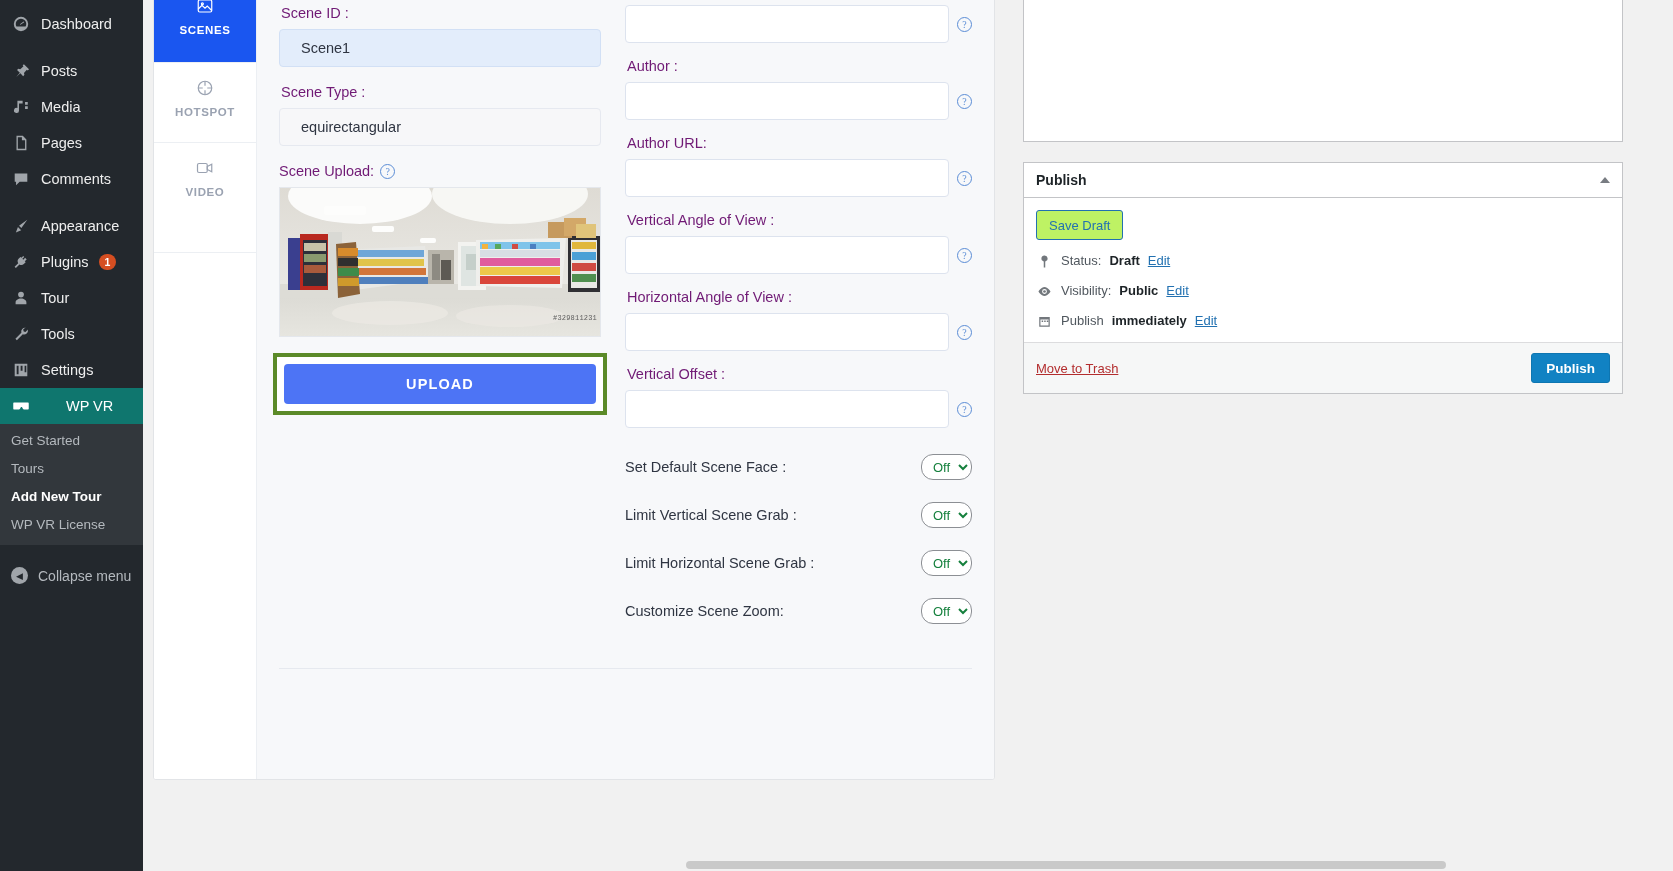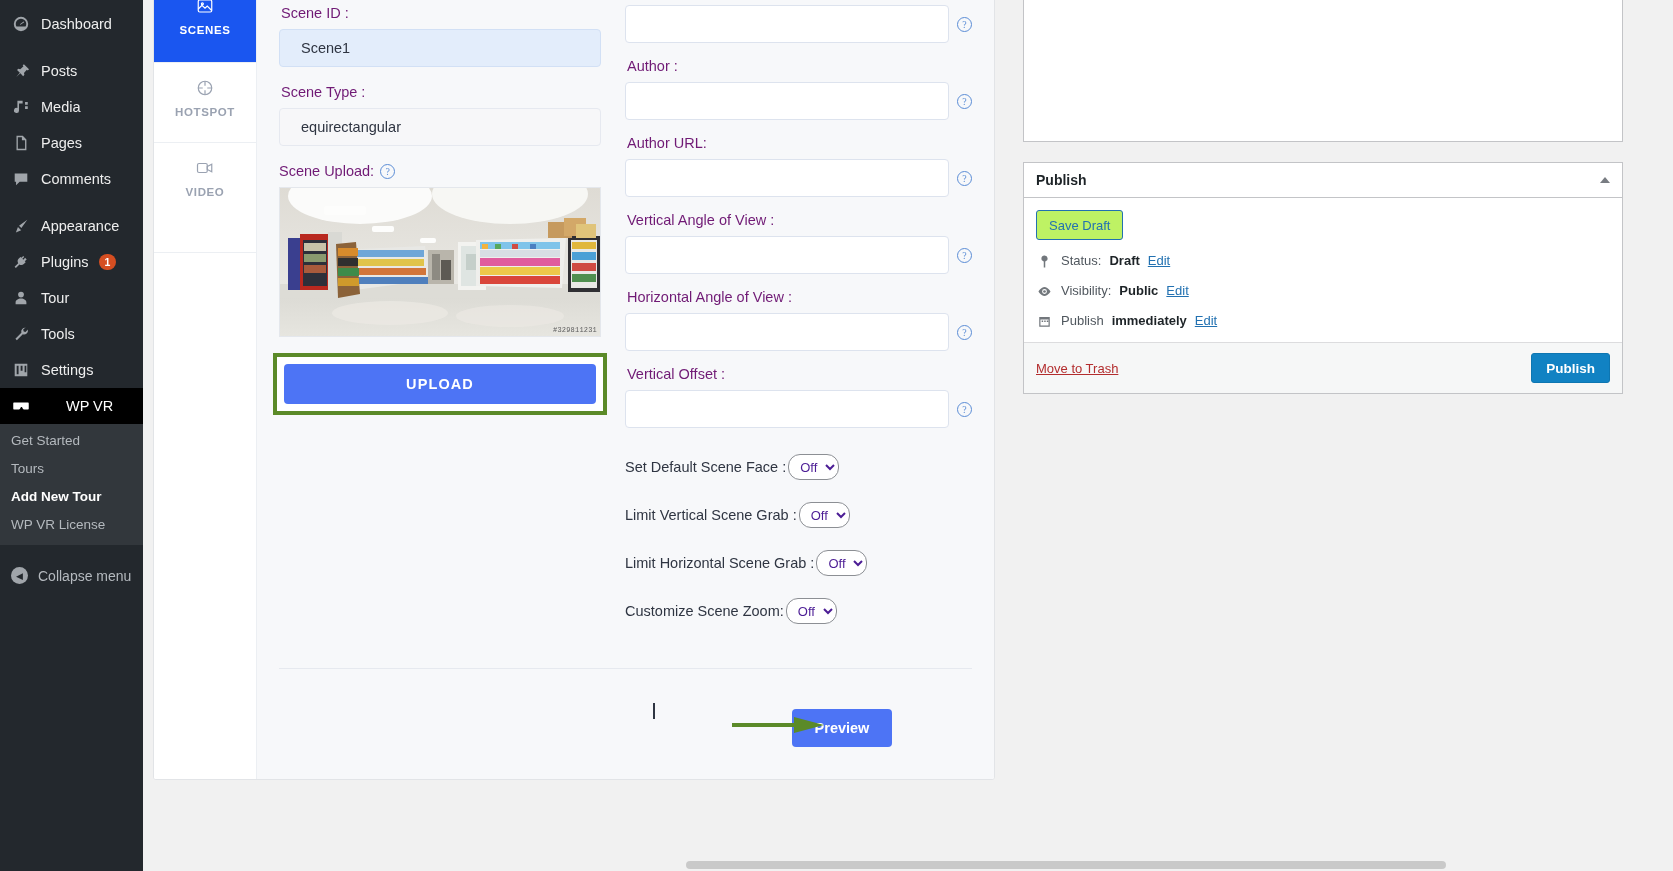--- a/index.html
+++ b/index.html
@@ -17,21 +17,21 @@
     background: #23282d; color: #b4b9be;
     padding-top: 6px; position: relative; z-index: 20;
   }
   .menu-item {
     display: flex; align-items: center; gap: 10px;
     padding: 8px 0 8px 11px; font-size: 14.5px; line-height: 18px;
     color: #eeeeee; cursor: pointer; position: relative;
   }
   .menu-item .ic { width: 20px; height: 20px; flex: 0 0 20px; display:flex; align-items:center; justify-content:center; color:#a0a5aa; }
   .menu-item .ic svg { width: 18px; height: 18px; fill: #a0a5aa; }
-  .menu-item.current { background: #000000; color: #fff; gap: 35px; }
+  .menu-item.current { background: #0f766e; color: #fff; gap: 35px; }
   .menu-item.current .ic svg { fill: #fff; }
   .menu-item.current::after {
     content:""; position:absolute; right:-8px; top:50%; transform:translateY(-50%);
     border-style:solid; border-width:8px 0 8px 8px;
     border-color: transparent transparent transparent #f1f1f1;
   }
   .menu-sep { height: 11px; }
   .badge-count {
     background:#d54e21; color:#fff; font-size:10.5px; font-weight:700;
     border-radius:10px; padding:1px 6px; line-height:14px; display:inline-block;
@@ -101,39 +101,39 @@
     color:#5b8dd6;font-size:10px;line-height:13px;text-align:center;
     flex:0 0 15px; font-family:"Liberation Serif", serif; cursor:pointer;
   }
   .lbl-inline { display:flex; align-items:center; gap:6px; margin-bottom:8px; }
 
   .scene-thumb {
     width:322px; height:150px; border:1px solid #e4e7ec; display:block;
     position:relative; overflow:hidden; background:#cfcfcb;
   }
   .scene-thumb .wm {
-    position:absolute; right:3px; bottom:2px; font-size:7px; color:#5d5d5d;
+    position:absolute; right:3px; bottom:14px; font-size:7px; color:#5d5d5d;
     font-family:"Liberation Mono", monospace; letter-spacing:.2px;margin-left:20px;
   }
 
   .upload-wrap {
     margin-top:16px; border:4px solid #5b8a28; padding:7px; background:#fff;
     width:334px; margin-left:-6px;
   }
   .btn-upload {
     display:block; width:100%; height:40px; background:#4d74f5; color:#fff;
     border:none; border-radius:4px; font-size:14.5px; font-weight:700;
     letter-spacing:1.1px; cursor:pointer; font-family:"Liberation Sans", sans-serif;
   }
 
-  .sel-row { display:flex; align-items:center; gap:0px; margin-bottom:22px; }
+  .sel-row { display:flex; align-items:center; gap:0px; margin-bottom:22px;justify-content:space-between; }
   .sel-row .sl { font-size:14.5px; color:#2f3542; margin-right:2px; }
   .msel {
     height:26px; border:1px solid #8c8f94; border-radius:12px; background:#fff;
-    font-size:13px; color:#4c1d95; padding:0 4px 0 7px;
+    font-size:13px; color:#15803d; padding:0 4px 0 7px;
     font-family:"Liberation Sans", sans-serif; cursor:pointer;
   }
 
   .divider { height:1px; background:#e6e9ef; margin: 22px 22px 0 22px; }
 
   .footer-row {
     display:flex; align-items:center; justify-content:flex-end;
     padding: 28px 22px 0 22px; position:relative; height:90px;
   }
   .caret-mark { position:absolute; left:396px; top:34px; width:2px; height:16px; background:#2f3542; }
@@ -525,27 +525,20 @@
               <select class="msel">
                 <option>Off</option>
               </select>
             </div>
 
           </div>
         </div>
 
         <div class="divider"></div>
 
-        <div class="footer-row">
-          <div class="caret-mark"></div>
-          <svg class="green-arrow" viewBox="0 0 92 24">
-            <path d="M0 10 H62 V4 L92 12 L62 20 V14 H0 Z" fill="#5b8a28"></path>
-          </svg>
-          <button class="btn-preview">Preview</button>
-        </div>
 
       </div>
     </div>
 
     <div class="side-col">
 
       <div class="metabox">
         <div class="mb-blank"></div>
       </div>
 

